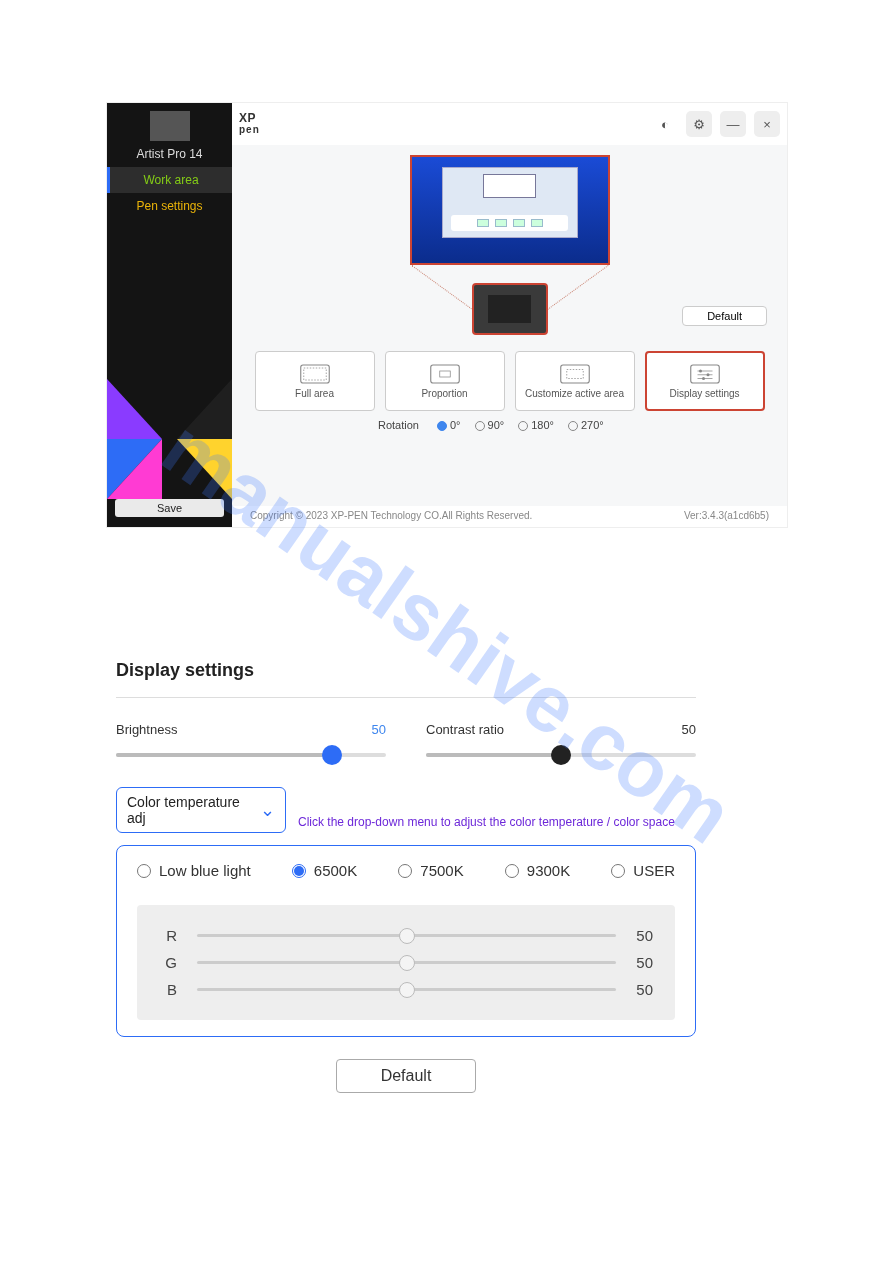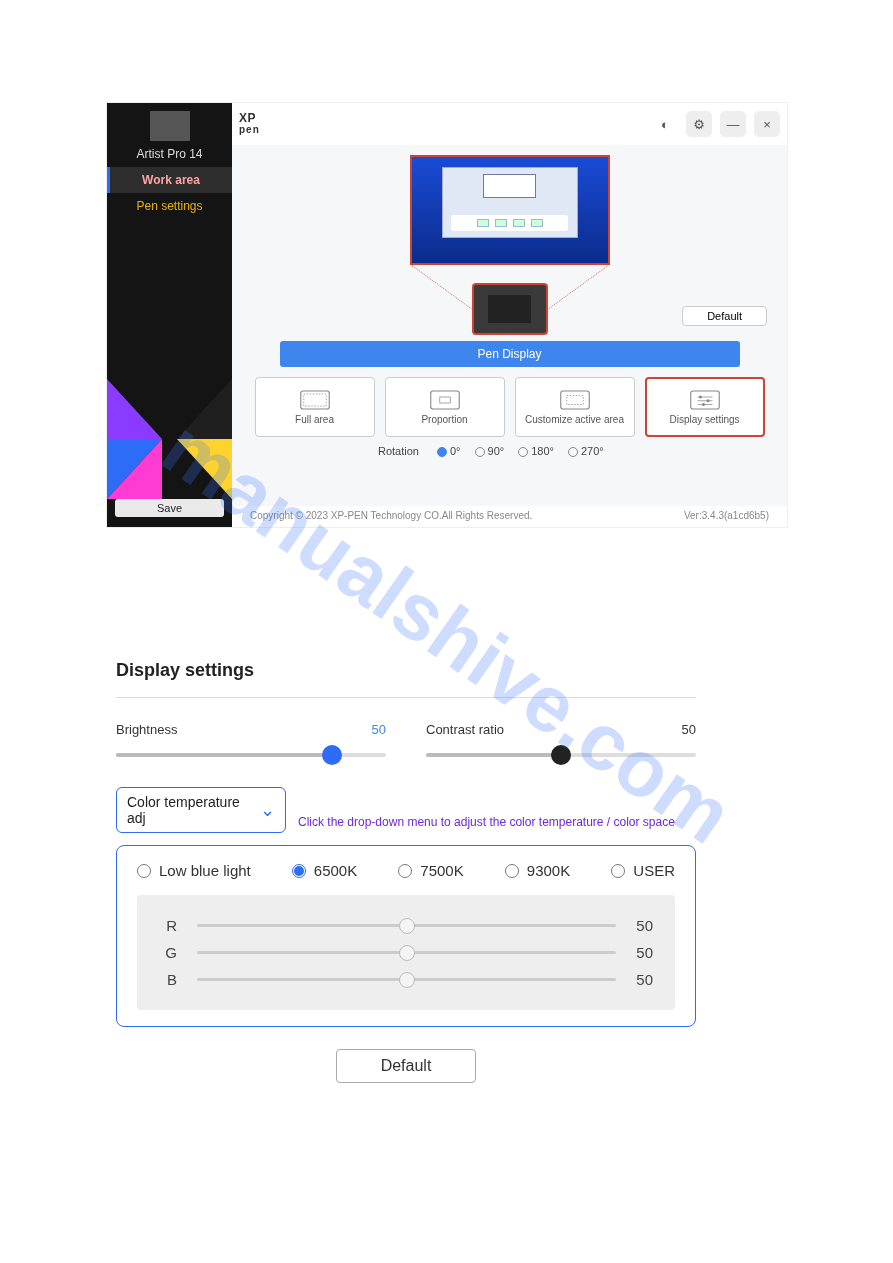--- a/index.html
+++ b/index.html
@@ -5,21 +5,21 @@
   *{box-sizing:border-box;margin:0;padding:0;font-family:Arial,Helvetica,sans-serif;}
   body{background:#fff;width:893px;height:1263px;position:relative;}
   .page{position:absolute;left:0;top:0;width:893px;height:1263px;background:#fff;}
   .wm{position:absolute;left:50%;top:50%;transform:translate(-50%,-50%) rotate(35deg);font-size:80px;font-weight:bold;color:rgba(60,120,255,0.25);pointer-events:none;white-space:nowrap;z-index:5;}
   
   .app{position:absolute;left:106px;top:102px;width:682px;height:426px;background:#f7f7f8;display:flex;overflow:hidden;border:1px solid #eee;}
   .sidebar{width:125px;background:#141414;color:#fff;display:flex;flex-direction:column;font-size:12px;position:relative;}
   .thumb{width:40px;height:30px;background:#555;margin:8px auto 6px;}
   .device-name{text-align:center;font-size:12px;color:#ddd;margin-bottom:6px;}
   .nav-item{padding:6px 0;text-align:center;color:#eab308;cursor:pointer;}
-  .nav-item.active{background:#2d2d2d;color:#fca5a5;border-left:3px solid #2d6cf6;font-weight:bold;}
+  .nav-item.active{background:#2d2d2d;color:#84cc16;border-left:3px solid #2d6cf6;}
   .sidebar-art{flex:1;position:relative;overflow:hidden;}
   .tri{position:absolute;width:0;height:0;}
   .tri.a{left:0;bottom:60px;border-left:55px solid #8a3bff;border-top:60px solid transparent;}
   .tri.b{left:0;bottom:0;border-left:55px solid #2d6cf6;border-bottom:60px solid transparent;}
   .tri.c{left:0;bottom:0;border-left:55px solid transparent;border-right:0;border-bottom:60px solid #ff3bd3;transform:translateX(0);}
   .tri.d{right:0;bottom:0;border-right:55px solid #ffd32d;border-bottom:60px solid transparent;}
   .tri.e{right:0;bottom:60px;border-right:55px solid #fff;border-top:60px solid transparent;opacity:.05}
   .save-btn{margin:0 8px 10px;background:#eaeaea;color:#222;text-align:center;font-size:11px;height:18px;line-height:18px;border-radius:3px;cursor:pointer;}
   .main{flex:1;display:flex;flex-direction:column;background:#fff;}
   .titlebar{height:42px;display:flex;align-items:center;padding:0 7px;justify-content:space-between;background:#fff;}
@@ -63,21 +63,21 @@
   .sblock .hdr{display:flex;justify-content:space-between;font-size:13px;color:#333;margin-bottom:16px;}
   .sblock .hdr .val.blue{color:#3e86ee;}
   .track{position:relative;height:4px;background:#ddd;border-radius:2px;}
   .fill{position:absolute;height:100%;background:#bbb;border-radius:2px;}
   .thumb-s{position:absolute;top:50%;width:20px;height:20px;border-radius:50%;transform:translate(-50%,-50%);}
   .thumb-s.blue{background:#2d6cf6;}
   .thumb-s.black{background:#222;}
   .dropdown{display:inline-flex;align-items:center;border:1px solid #2d6cf6;border-radius:6px;padding:6px 10px;font-size:14px;color:#222;cursor:pointer;width:170px;justify-content:space-between;}
   .hint{font-size:12px;color:#6d28d9;margin-left:12px;margin-top:24px;}
   .panel{border:1px solid #2d6cf6;border-radius:8px;padding:16px 20px;margin-top:12px;}
-  .radios{display:flex;justify-content:space-between;font-size:15px;color:#333;margin-bottom:16px;}
+  .radios{display:flex;justify-content:space-between;font-size:15px;color:#333;margin-bottom:26px;}
   .rad{display:flex;align-items:center;gap:8px;cursor:pointer;}
   .rcirc{width:14px;height:14px;border:1.5px solid #777;border-radius:50%;display:flex;align-items:center;justify-content:center;}
   .rcirc.on{border-color:#2d6cf6;}
   .rcirc.on::after{content:"";width:10px;height:10px;background:#2d6cf6;border-radius:50%;}
   .rgb{background:#eee;border-radius:4px;padding:12px 22px;}
   .rgb-row{display:flex;align-items:center;gap:20px;margin:10px 0;font-size:15px;color:#444;}
   .rgb-row .lab{width:18px;text-align:right;}
   .rgb-row .trk{flex:1;height:3px;background:#ccc;position:relative;border-radius:2px;}
   .rgb-row .th{position:absolute;left:50%;top:50%;width:16px;height:16px;border-radius:50%;background:#f4f4f4;border:1px solid #bbb;transform:translate(-50%,-50%);}
   .dlg-btns{display:flex;gap:26px;justify-content:center;margin-top:22px;}
@@ -141,21 +141,20 @@
           <div class="tablet">
               <div class="s"></div>
             </div>
         </div>
 
         <div class="default-btn">
           <button class="btn-thin">Default</button>
         </div>
 
         <div class="tabs">
-          <div class="tab active">Pen Display</div>
         </div>
 
         <div class="options">
           <div class="opt">
             <svg viewBox="0 0 40 26">
                 <rect x="1" y="1" width="38" height="24" rx="3" fill="none" stroke="#888" stroke-width="1.5"></rect>
                 <rect x="5" y="5" width="30" height="16" fill="none" stroke="#888" stroke-dasharray="2 2"></rect>
               </svg>
             <span>Full area</span>
           </div>

